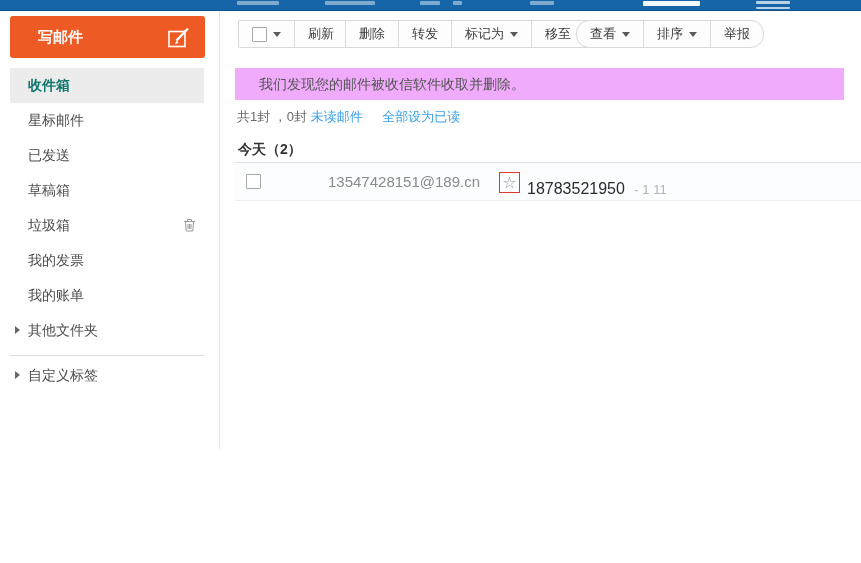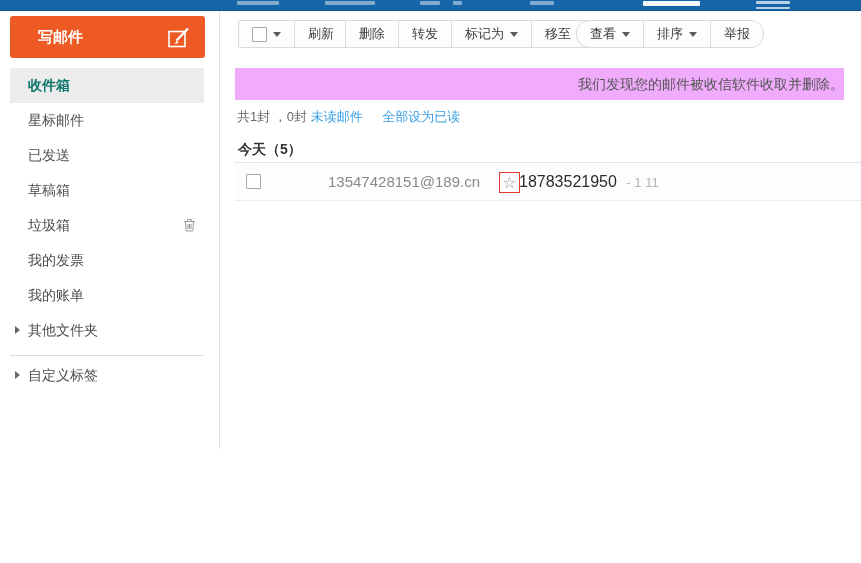--- a/index.html
+++ b/index.html
@@ -28,21 +28,21 @@
   .folder-list li.active { background:#ececec; font-weight:bold; color:#0f766e; }
   .trash-ico { position:absolute; right:8px; top:10px; color:#9a9a9a; }
   .tri-right { position:absolute; left:5px; top:13px; width:0; height:0;
     border-left:5px solid #666; border-top:4px solid transparent; border-bottom:4px solid transparent; }
   .side-divider { position:absolute; left:10px; right:15px; top:344px; border-top:1px solid #dcdcdc; }
   .exp-list { list-style:none; position:absolute; top:347px; left:0; width:220px; }
   .exp-list li { position:relative; height:35px; line-height:35px;
     margin:0 16px 0 10px; padding-left:18px; font-size:14px; color:#4c4c4c; cursor:pointer; }
 
   
-  .main { position:absolute; left:221px; top:11px; right:0; bottom:0; background:#fff;text-align:right; }
+  .main { position:absolute; left:221px; top:11px; right:0; bottom:0; background:#fff; }
 
   .tb-group { position:absolute; top:9px; display:inline-flex; height:28px;
     border:1px solid #d9d9d9; border-radius:2px; background:#fdfdfd; }
   .tb-btn { display:inline-flex; align-items:center; height:26px; padding:0 13px;
     font-size:13px; color:#3d3d3d; border-left:1px solid #dcdcdc; cursor:pointer;
     background:transparent; font-family:inherit; white-space:nowrap; }
   .tb-btn:first-child { border-left:none; }
   .caret { display:inline-block; width:0; height:0; margin-left:6px;
     border-left:4px solid transparent; border-right:4px solid transparent;
     border-top:5px solid #5a5a5a; }
@@ -59,21 +59,21 @@
   .group-title { position:absolute; left:17px; top:130px; font-size:14px; font-weight:bold; color:#333; }
   .list-top-divider { position:absolute; left:14px; right:0; top:151px; border-top:1px solid #dce4ea; }
 
   .mail-row { position:absolute; left:14px; right:0; top:152px; height:38px;
     background:#fcfdfe; border-bottom:1px solid #e9eef1; cursor:pointer; }
   .mail-row .row-cb { position:absolute; left:11px; top:11px; }
   .mail-sender { position:absolute; left:93px; top:0; line-height:38px; font-size:15px; color:#8a8a8a; }
   .star-box { position:absolute; left:264px; top:9px; width:21px; height:21px;
     border:1px solid #de382b; display:flex; align-items:center; justify-content:center; cursor:pointer; }
   .star-glyph { font-size:16px; color:#999; line-height:1; }
-  .mail-title { position:absolute; left:284px; top:0; line-height:38px; white-space:nowrap; }
+  .mail-title { position:absolute; left:292px; top:0; line-height:51px; white-space:nowrap; }
   .mail-subject { font-size:16px; color:#2b2b2b; }
   .mail-snippet { font-size:13px; color:#b3b3b3; margin-left:5px; }
 </style>
 </head>
 <body>
 
 <div class="stage">
 
   <div class="topbar">
     <span class="frag" style="left:237px;width:42px;height:4px;"></span>
@@ -183,21 +183,21 @@
     <div class="notice">
       <span>我们发现您的邮件被收信软件收取并删除。</span>
     </div>
 
     <div class="summary">
       <span>共1封 ，0封</span>
       <a>未读邮件</a>
       <a class="lnk2">全部设为已读</a>
     </div>
 
-    <div class="group-title">今天（5）</div>
+    <div class="group-title">今天（2）</div>
     <div class="list-top-divider"></div>
 
     <div class="mail-row">
       <span class="cb row-cb"></span>
       <span class="mail-sender">13547428151@189.cn</span>
       <span class="star-box">
         <span class="star-glyph">☆</span>
       </span>
       <span class="mail-title">
         <span class="mail-subject">18783521950</span>

